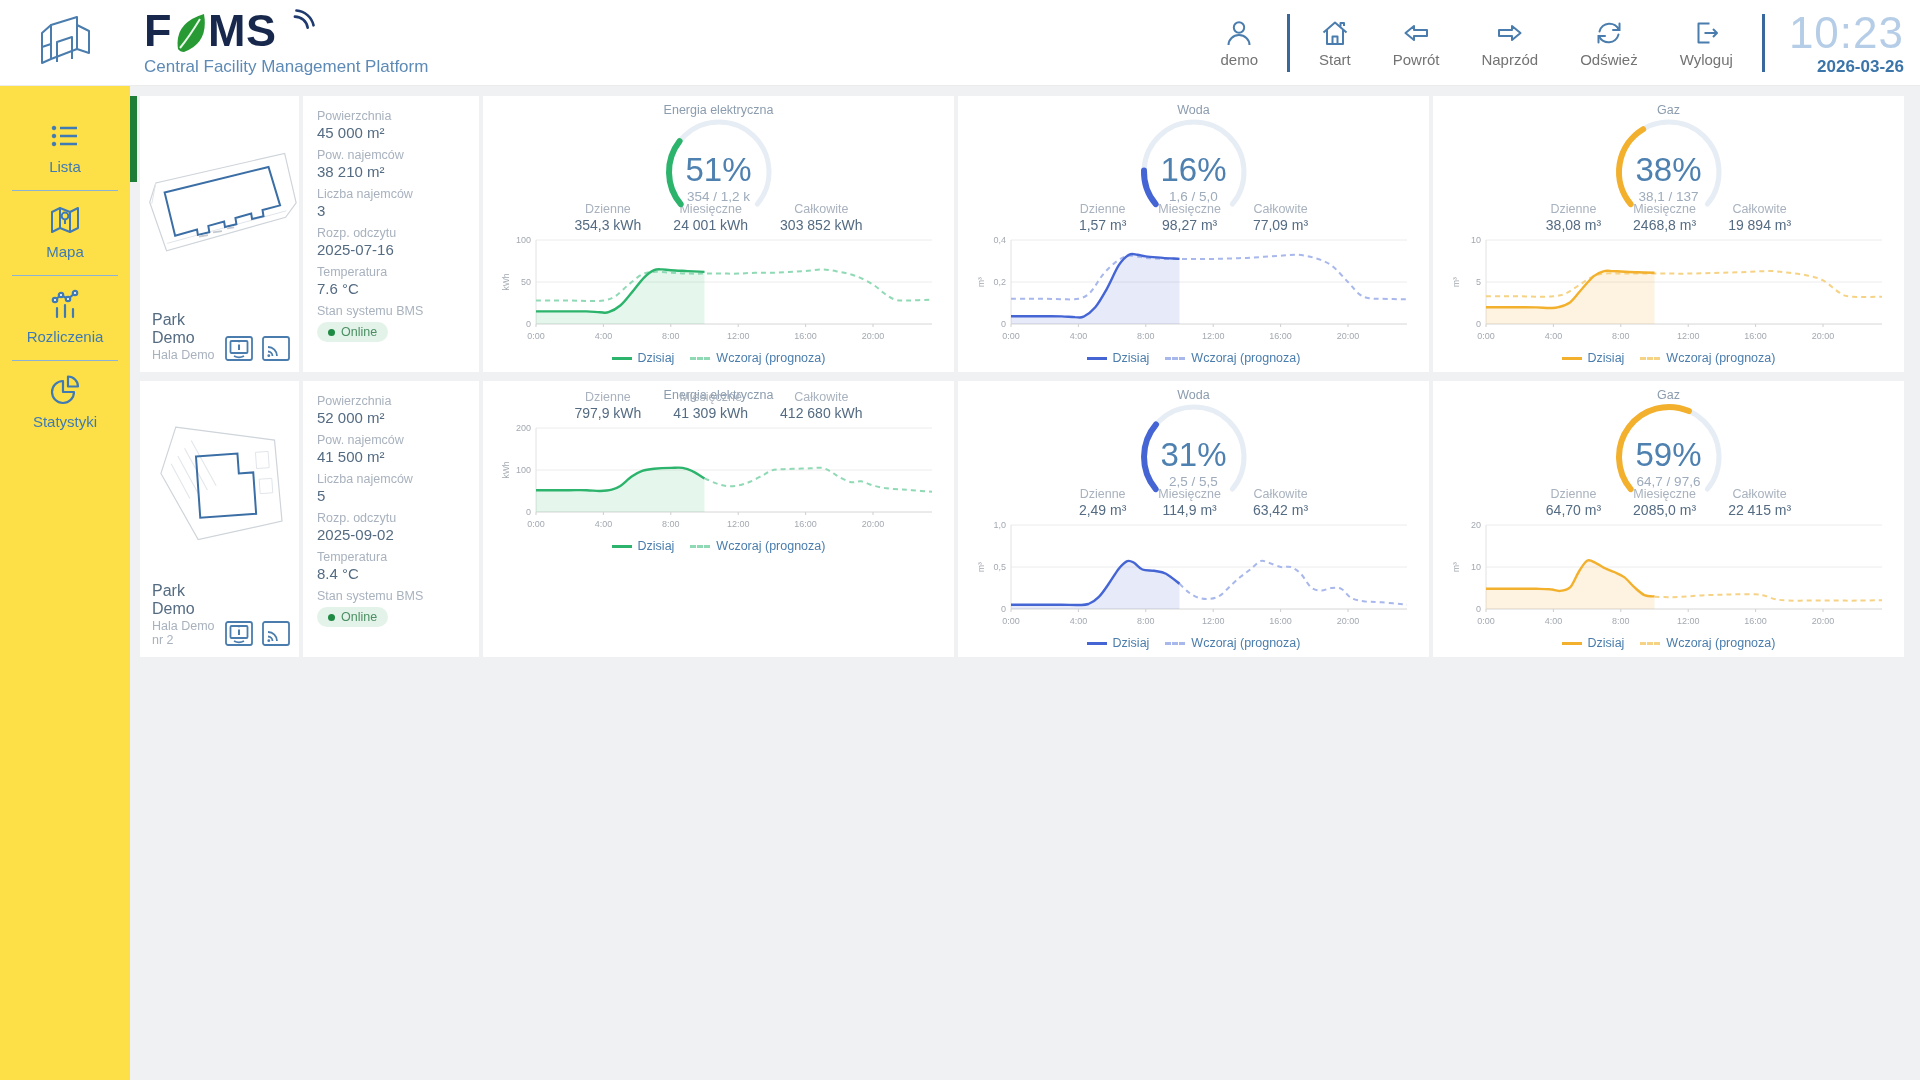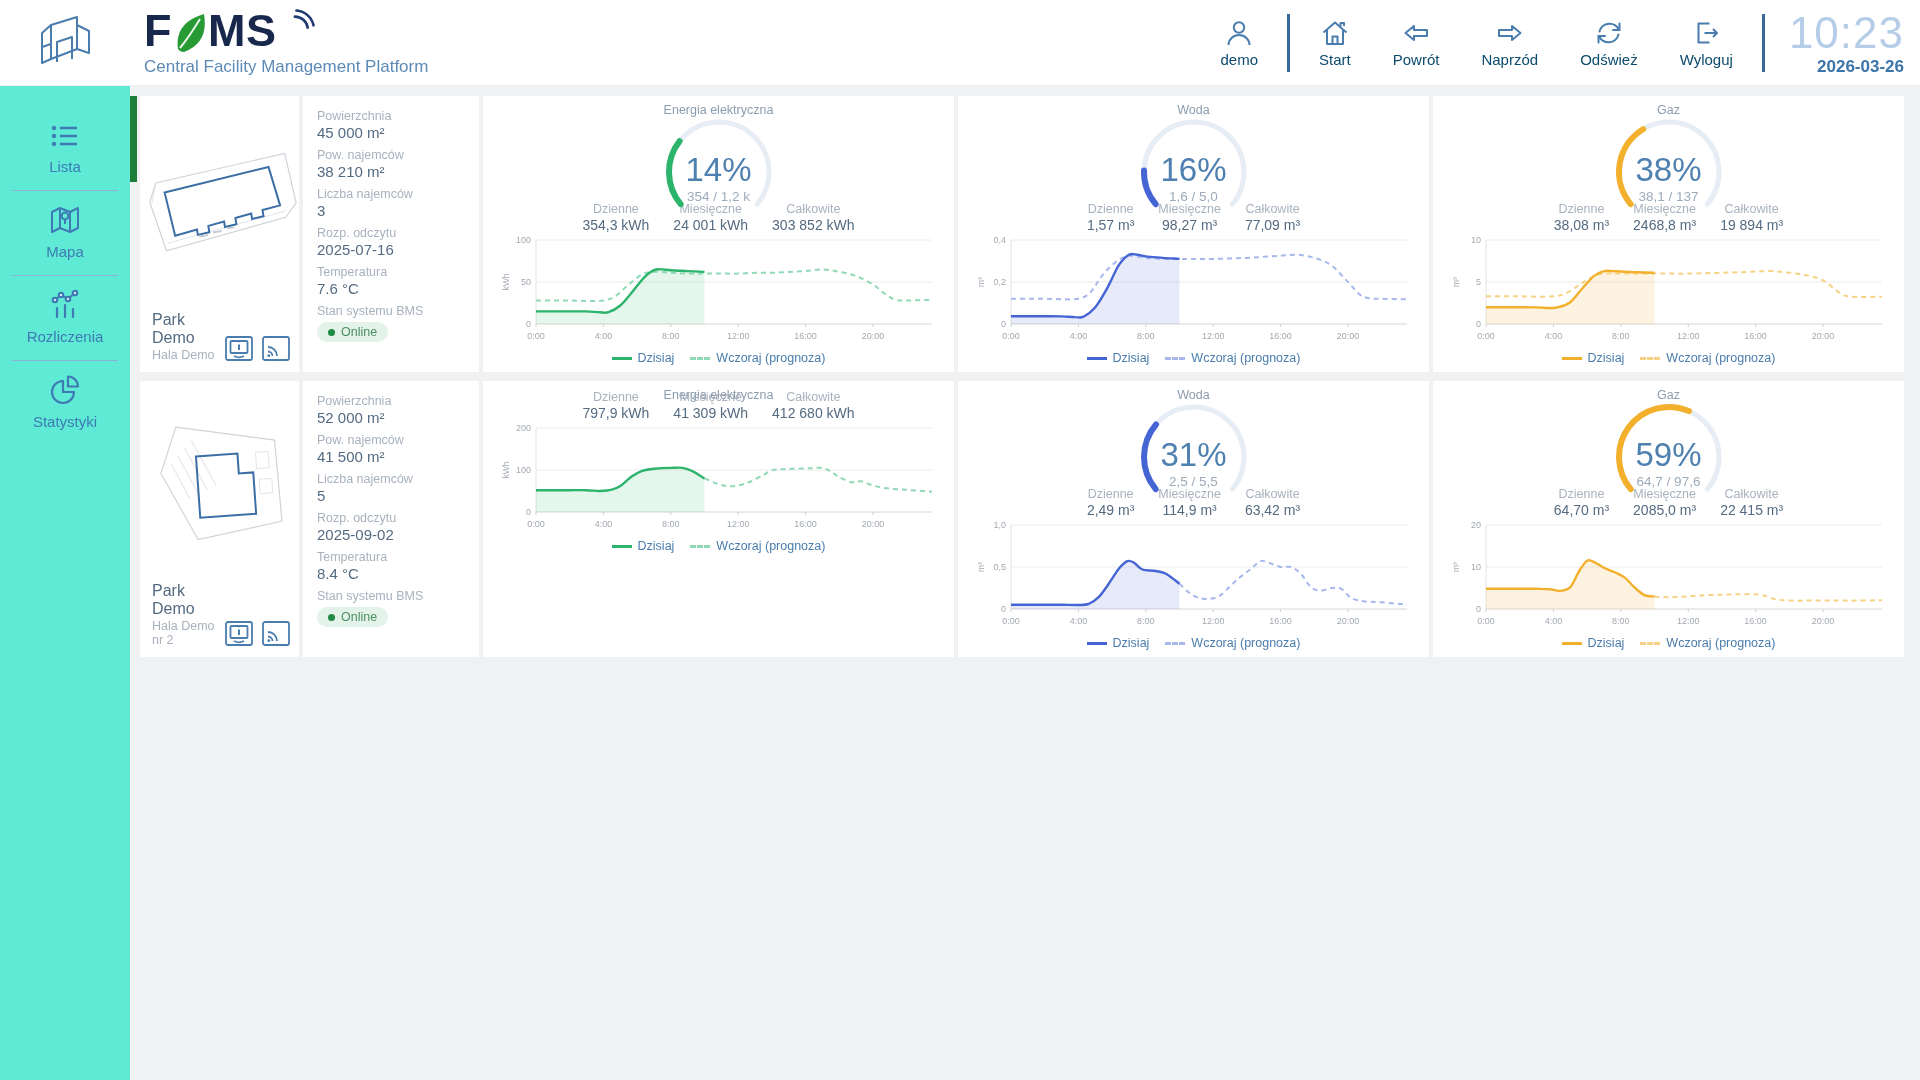--- a/index.html
+++ b/index.html
@@ -8,27 +8,27 @@
 
 .header{position:absolute;top:0;left:0;width:1920px;height:86px;background:#fff;display:flex;align-items:center;border-bottom:1px solid #ececec;z-index:5}
 .logo-box{width:130px;display:flex;justify-content:center;align-items:center}
 .brand{display:flex;flex-direction:column;margin-left:14px}
 .brand-line{display:flex;align-items:flex-start;position:relative;height:46px}
 .brand-letter{font-size:45px;line-height:44px;font-weight:700;color:#18284c;letter-spacing:.5px}
 .brand-leaf{margin:2px 1px 0}
 .brand-wifi{position:absolute;left:147px;top:-3px}
 .brand-sub{font-size:17px;color:#5d8ab6;margin-top:2px}
 .h-right{margin-left:auto;display:flex;align-items:center;padding-right:16px}
-.h-item{display:flex;flex-direction:column;align-items:center;gap:3px;color:#0c4a6e;font-size:15px;margin:0 21px;cursor:pointer;white-space:nowrap}
+.h-item{display:flex;flex-direction:column;align-items:center;gap:3px;color:#737373;font-size:15px;margin:0 21px;cursor:pointer;white-space:nowrap}
 .h-divider{width:3px;height:58px;background:#39699c;margin:0 8px}
 .clock{text-align:right;margin-left:16px;line-height:1}
 .clock-time{font-size:44px;color:#b5cde7;letter-spacing:1px}
 .clock-date{font-size:17px;font-weight:700;color:#3a74a9;margin-top:3px}
 
-.sidebar{position:absolute;top:86px;left:0;width:130px;height:994px;background:#5eead4;padding-top:22px}
+.sidebar{position:absolute;top:86px;left:0;width:130px;height:994px;background:#fde047;padding-top:22px}
 .sb-item{display:flex;flex-direction:column;align-items:center;padding:12px 0 15px;margin:0 12px;border-bottom:1px solid #8cb3d6;cursor:pointer}
 .sb-item:last-child{border-bottom:none}
 .sb-label{margin-top:6px;font-size:15px;color:#3f7ab5}
 
 .main{position:absolute;top:86px;left:130px;width:1790px;padding:10px 16px 0 10px}
 .frow{display:flex;gap:4px;height:276px;margin-bottom:9px;position:relative}
 .active-bar{position:absolute;left:-10px;top:0;width:7px;height:86px;background:#1e7d36}
 .card{background:#fff;overflow:hidden}
 .plan-card{width:159px;display:flex;flex-direction:column;cursor:pointer}
 .plan-area{flex:1;display:flex;align-items:center;justify-content:center}
@@ -40,21 +40,21 @@
 .info-card{width:176px;padding:13px 4px 0 14px}
 .i-label{font-size:12.5px;color:#a8b2be}
 .i-value{font-size:15px;color:#546b82;margin:1px 0 7px}
 .badge{display:inline-flex;align-items:center;gap:6px;background:#e4f3e9;border-radius:11px;padding:3px 11px;font-size:12.5px;color:#4b8f63;margin-top:4px}
 .badge .dot{width:7px;height:7px;border-radius:50%;background:#1f8a43}
 .meter-card{flex:1;display:flex;flex-direction:column;align-items:center;padding-top:7px}
 .m-title{font-size:12.5px;color:#8b9cae}
 .gauge-wrap{position:relative;width:170px;height:96px;margin-top:1px}
 .g-pct{position:absolute;left:0;right:0;top:33px;text-align:center;font-size:33px;color:#4e80b0}
 .g-ratio{position:absolute;left:0;right:0;top:71px;text-align:center;font-size:13.5px;color:#9dabbb}
-.m-stats{display:flex;gap:24px;margin-top:-12px}
+.m-stats{display:flex;gap:32px;margin-top:-12px}
 .stat{text-align:center}
 .s-label{font-size:12.5px;color:#a8b2be}
 .s-value{font-size:14px;color:#546b82;margin-top:1px}
 .m-chart{margin-top:1px}
 .m-legend{display:flex;align-items:flex-end;gap:16px;font-size:12.5px;color:#4a7dad;margin-top:-3px}
 .lg-item{display:flex;align-items:center;gap:6px;cursor:pointer}
 .sw{width:20px;height:0;display:inline-block}
 .chart-text{font-family:"Liberation Sans",sans-serif}
 </style>
 </head>
@@ -241,21 +241,21 @@
             <span>Online</span>
           </span>
   </div>
         <div class="card meter-card">
       <div class="m-title">Energia elektryczna</div>
       <div class="gauge-wrap">
         <svg width="170" height="96" viewBox="0 0 170 96">
     <path d="M46.7,86.1 A50,50 0 1 1 123.3,86.1" fill="none" stroke="#e7edf4" stroke-width="5" stroke-linecap="round"></path>
     <path d="M46.7,86.1 A50,50 0 0 1 45.6,23.2" fill="none" stroke="#2cb46c" stroke-width="6" stroke-linecap="round"></path>
             </svg>
-        <div class="g-pct">14%</div>
+        <div class="g-pct">51%</div>
         <div class="g-ratio">354 / 1,2 k</div>
       </div>
       <div class="m-stats">
         <div class="stat">
           <div class="s-label">Dzienne</div>
           <div class="s-value">354,3 kWh</div>
             </div>
             <div class="stat">
           <div class="s-label">Miesięczne</div>
           <div class="s-value">24 001 kWh</div>

